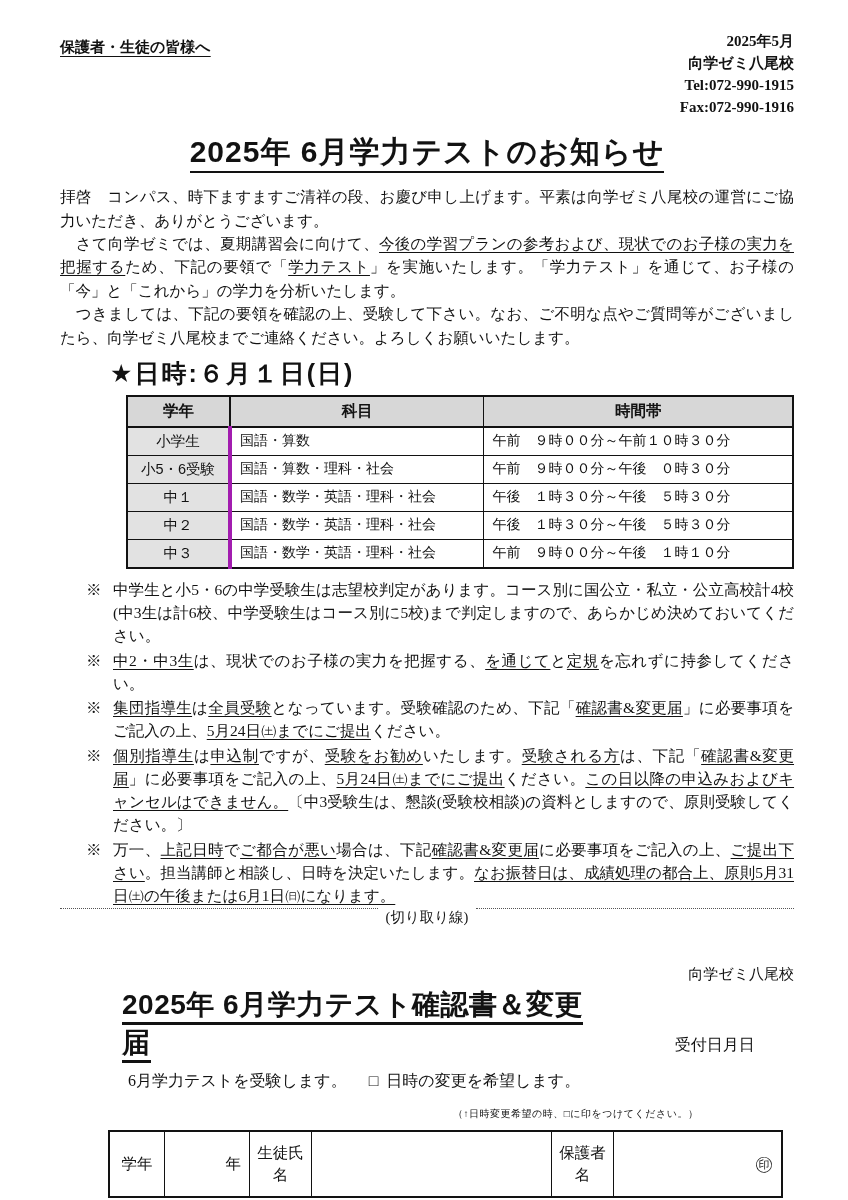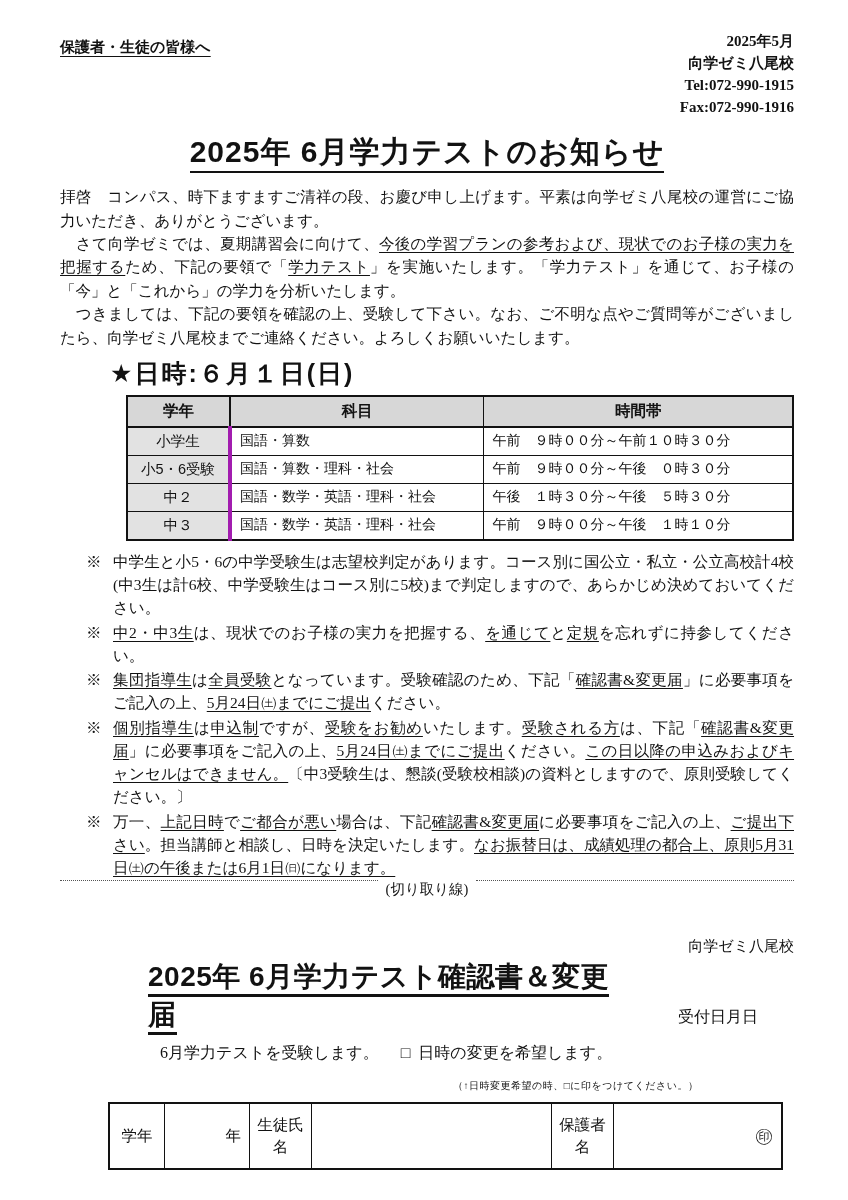--- a/index.html
+++ b/index.html
@@ -56,30 +56,30 @@
   ul.notes li { position:relative; padding-left:27px; font-size:15.5px; line-height:1.5; text-align:justify; margin-bottom:1px; }
   ul.notes .marker { position:absolute; left:0; top:0; }
 
   
   .cutline { display:flex; }
   .cutline .line { flex:1; height:0; border-top:1px dotted #555; }
   .cutline .label { padding:0 8px; font-size:14.5px; white-space:nowrap; }
 
   
   .form-school { text-align:right; font-size:15px; margin-top:38px; }
-  .form-title-row { display:flex; align-items:flex-end; margin-left:88px; margin-top:2px;gap:28px; }
+  .form-title-row { display:flex; align-items:flex-end; margin-left:62px; margin-top:2px;gap:28px; }
   .form-title span {
     font-family:"Liberation Sans","DejaVu Sans",sans-serif;
     font-size:28px; font-weight:bold; letter-spacing:0.5px;
     border-bottom:3px solid #121212; padding-bottom:2px;
   }
   .receipt { margin-left:auto; display:flex; justify-content:center; width:160px; font-size:16px; padding-bottom:6px; }
 
   .checkbox-row { display:flex; margin-top:9px; font-size:16px; }
-  .take-test { margin-left:100px; }
+  .take-test { margin-left:68px; }
   .change-request { margin-left:22px; }
   .checkbox-glyph { margin-right:8px; }
   .checkbox-note { margin-left:393px; margin-top:15px; font-size:10px; letter-spacing:0.5px; }
 
   table.form-table { border-collapse:collapse; margin:9px 0 0 48px; border:2.5px solid #121212; }
   .form-table td { border:1px solid #121212; font-size:15.5px; vertical-align:middle; }
   .form-table tr.r1 td { height:62px; }
   .form-table td.c-grade { width:52px; text-align:center; }
   .form-table td.c-year { width:75px; text-align:right; padding-right:8px; }
   .form-table td.c-name { width:53px; text-align:center; line-height:1.45; padding:0 4px; }
@@ -127,20 +127,25 @@
         <td class="grade">小学生</td>
         <td class="subjects">国語・算数</td>
         <td class="time">午前　９時００分～午前１０時３０分</td>
       </tr>
       <tr>
         <td class="grade">小5・6受験</td>
         <td class="subjects">国語・算数・理科・社会</td>
         <td class="time">午前　９時００分～午後　０時３０分</td>
       </tr>
       <tr>
+        <td class="grade">中１</td>
+        <td class="subjects">国語・数学・英語・理科・社会</td>
+        <td class="time">午後　１時３０分～午後　５時３０分</td>
+      </tr>
+      <tr>
         <td class="grade">中２</td>
         <td class="subjects">国語・数学・英語・理科・社会</td>
         <td class="time">午後　１時３０分～午後　５時３０分</td>
       </tr>
       <tr>
         <td class="grade">中３</td>
         <td class="subjects">国語・数学・英語・理科・社会</td>
         <td class="time">午前　９時００分～午後　１時１０分</td>
       </tr>
     </tbody>

